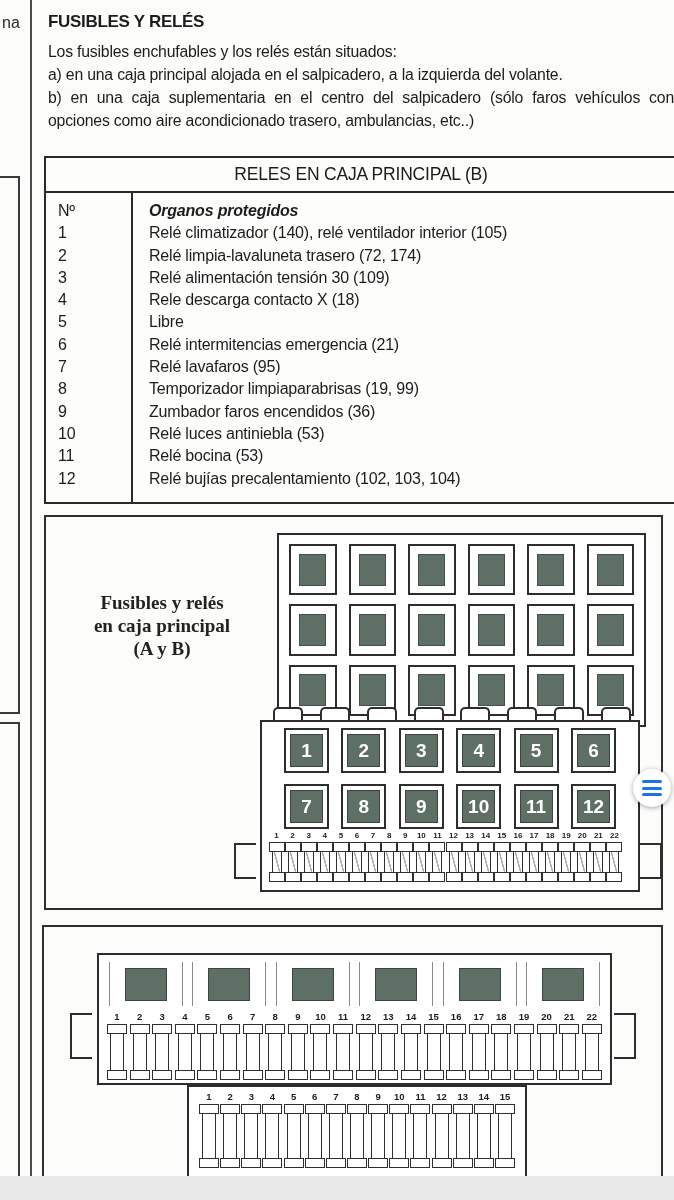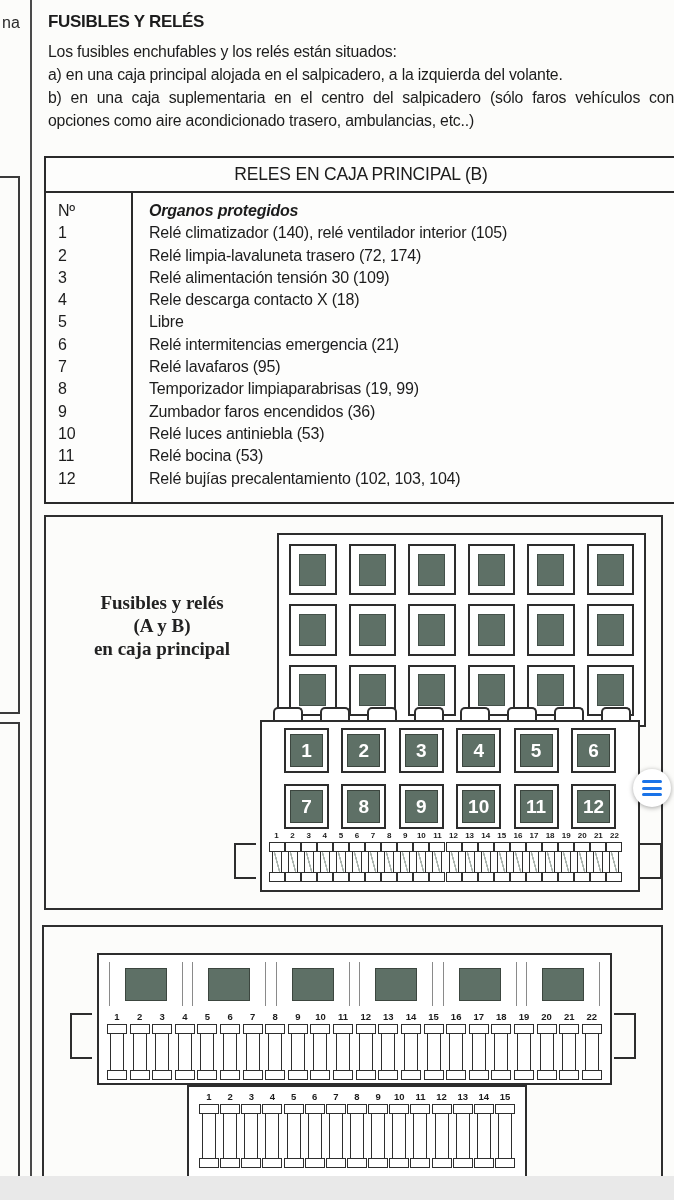--- a/index.html
+++ b/index.html
@@ -159,22 +159,22 @@
           <div class="c-num">12</div>
           <div class="c-desc">Relé bujías precalentamiento (102, 103, 104)</div>
         </div>
         </div>
     </div>
   </section>
 
   <section class="dbox d1">
     <div class="caption">
       <div>Fusibles y relés</div>
+      <div>en caja principal</div>
       <div>(A y B)</div>
-      <div>en caja principal</div>
     </div>
 
     <div class="unitA">
       <div class="acell">
           <div class="apad"></div>
         </div>
       <div class="acell">
           <div class="apad"></div>
         </div>
       <div class="acell">

